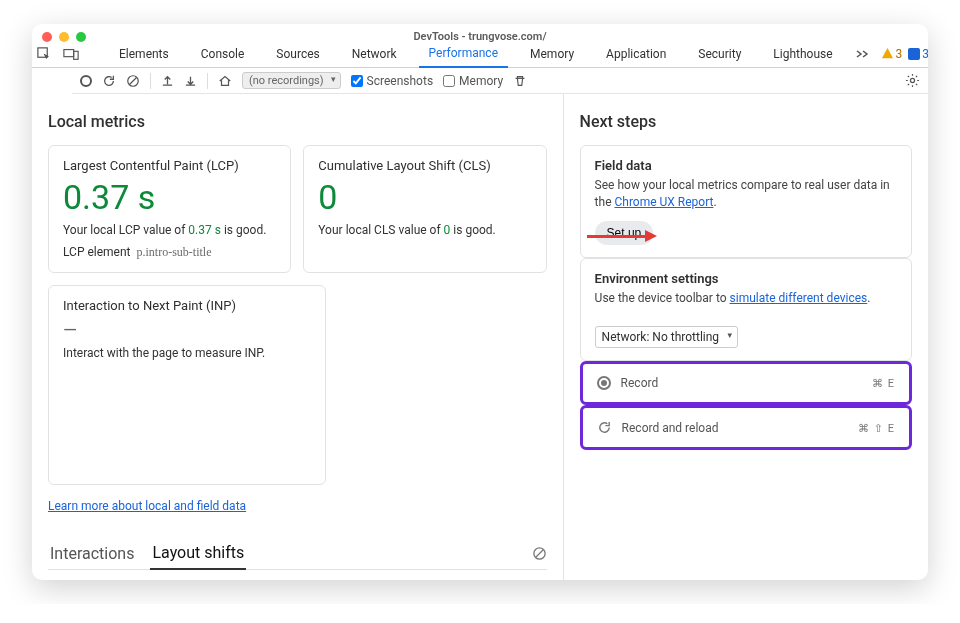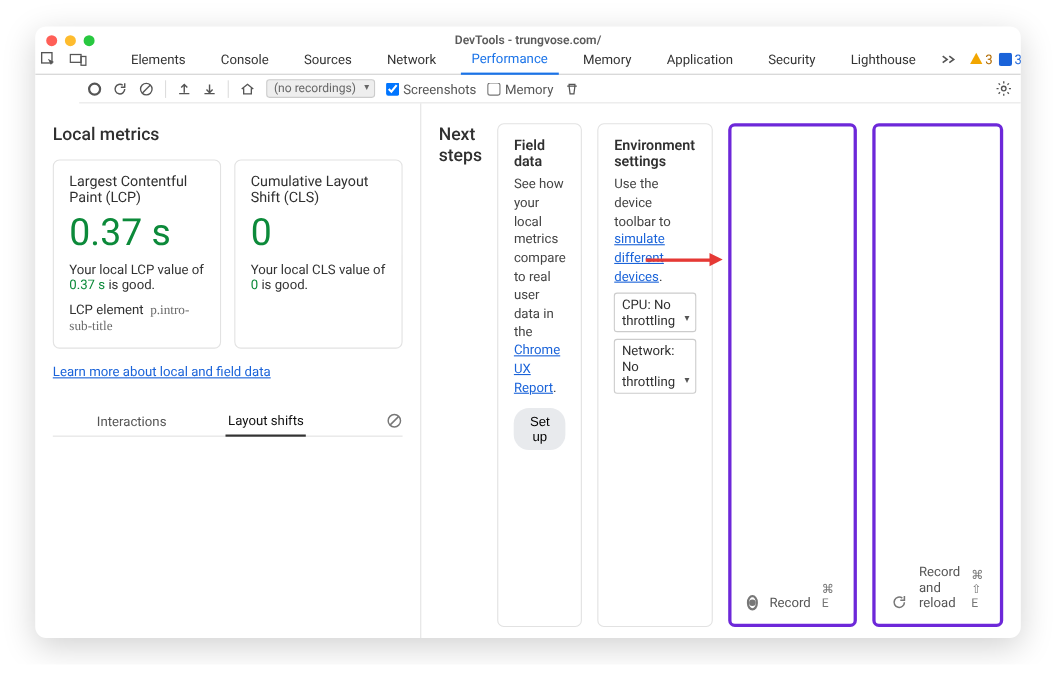--- a/index.html
+++ b/index.html
@@ -29,39 +29,39 @@
   .rec-dot { width: 12px; height: 12px; border: 2px solid #555; border-radius: 50%; }
   .select-rec { background: #eee; border: 1px solid #ccc; border-radius: 3px; padding: 1px 16px 1px 6px; font-size: 11px; color: #666; position: relative; }
   .select-rec::after { content: "▾"; position: absolute; right: 4px; font-size: 9px; }
   .cbx { display: flex; align-items: center; gap: 4px; font-size: 12px; }
   .cbx input { width: 12px; height: 12px; }
   .toolbar .spacer { flex: 1; }
 
   
   .main { flex: 1; display: flex; }
   .col-left { flex: 1.5; padding: 18px 16px 10px 16px; display: flex; flex-direction: column; }
-  .col-right { flex: 1; border-left: 1px solid #e3e3e3; padding: 18px 16px 10px 16px; display: flex; flex-direction: row; gap: 14px; }
+  .col-right { flex: 1; border-left: 1px solid #e3e3e3; padding: 18px 16px 10px 16px; display: flex; flex-direction: column; }
 
   .section-h { font-size: 16px; font-weight: 500; margin-bottom: 14px; }
 
   .cards-row { display: flex; gap: 12px; }
   .card { border: 1px solid #e2e2e2; border-radius: 6px; padding: 12px 14px; flex: 1; }
   .card-title { font-size: 13px; margin-bottom: 4px; }
   .big-val { font-size: 34px; color: #0c8a3a; font-weight: 400; margin-bottom: 6px; }
   .desc { font-size: 12px; color: #333; }
   .good { color: #0c8a3a; }
   .subrow { margin-top: 8px; font-size: 12px; }
   .code-txt { color: #6b6b6b; font-family: Liberation Serif, serif; }
   .link { color: #1a63d9; text-decoration: underline; cursor: pointer; }
   .dash { font-size: 18px; color: #666; margin: 6px 0; }
 
   .learn { margin-top: 14px; font-size: 12px; }
 
   .subtabs { display: flex; gap: 14px; margin-top: 24px; border-bottom: 1px solid #e2e2e2; align-items: center; }
-  .subtab { padding: 6px 2px; font-size: 12px; color: #555; margin-left: 38px; }
+  .subtab { padding: 6px 2px; font-size: 16px; color: #555; }
   .subtab.active { border-bottom: 2px solid #333; color: #111; margin-bottom: -1px; }
   .subtabs .clear { margin-left: auto; color: #777; }
 
   .panel { border: 1px solid #e2e2e2; border-radius: 6px; padding: 12px 14px; }
   .panel-title { font-size: 13px; font-weight: 600; margin-bottom: 4px; }
   .panel-text { font-size: 12px; color: #444; line-height: 1.4; }
   .btn-pill { background: #e8eaed; border: none; border-radius: 14px; padding: 5px 12px; font-size: 12px; margin-top: 10px; cursor: pointer; }
 
   .selectbox { border: 1px solid #ccc; border-radius: 3px; padding: 3px 18px 3px 6px; font-size: 12px; position: relative; display: inline-block; margin-top: 6px; background: #fff; }
   .selectbox::after { content: "▾"; position: absolute; right: 5px; font-size: 9px; color: #555; }
@@ -219,20 +219,25 @@
 
         <div class="card">
           <div class="card-title">Cumulative Layout Shift (CLS)</div>
           <div class="big-val">0</div>
           <div class="desc">
             <span>Your local CLS value of </span><span class="good">0</span><span> is good.</span>
           </div>
         </div>
       </div>
 
+      <div class="card" style="margin-top:12px; max-width:278px">
+        <div class="card-title">Interaction to Next Paint (INP)</div>
+        <div class="dash">—</div>
+        <div class="desc">Interact with the page to measure INP.</div>
+      </div>
 
       <div class="learn"><span class="link">Learn more about local and field data</span></div>
 
       <div class="subtabs">
         <div class="subtab">Interactions</div>
         <div class="subtab active">Layout shifts</div>
         <div class="clear">
           <svg width="15" height="15" viewBox="0 0 16 16" fill="none" stroke="#777" stroke-width="1.4">
               <circle cx="8" cy="8" r="6"></circle>
               <path d="M4 12L12 4"></path>
@@ -250,21 +255,21 @@
           <span>See how your local metrics compare to real user data in the </span><span class="link">Chrome UX Report</span><span>.</span>
         </div>
         <button class="btn-pill">Set up</button>
       </div>
 
       <div class="panel">
         <div class="panel-title">Environment settings</div>
         <div class="panel-text">
           <span>Use the device toolbar to </span><span class="link">simulate different devices</span><span>.</span>
         </div>
-        <div class="selectbox">CPU: No throttling</div><br>
+        <br>
         <div class="selectbox">Network: No throttling</div>
       </div>
 
       <div class="rec-row">
         <div class="rec-circle"></div>
         <span>Record</span>
         <span class="kbd">⌘ E</span>
       </div>
 
       <div class="rec-row">

